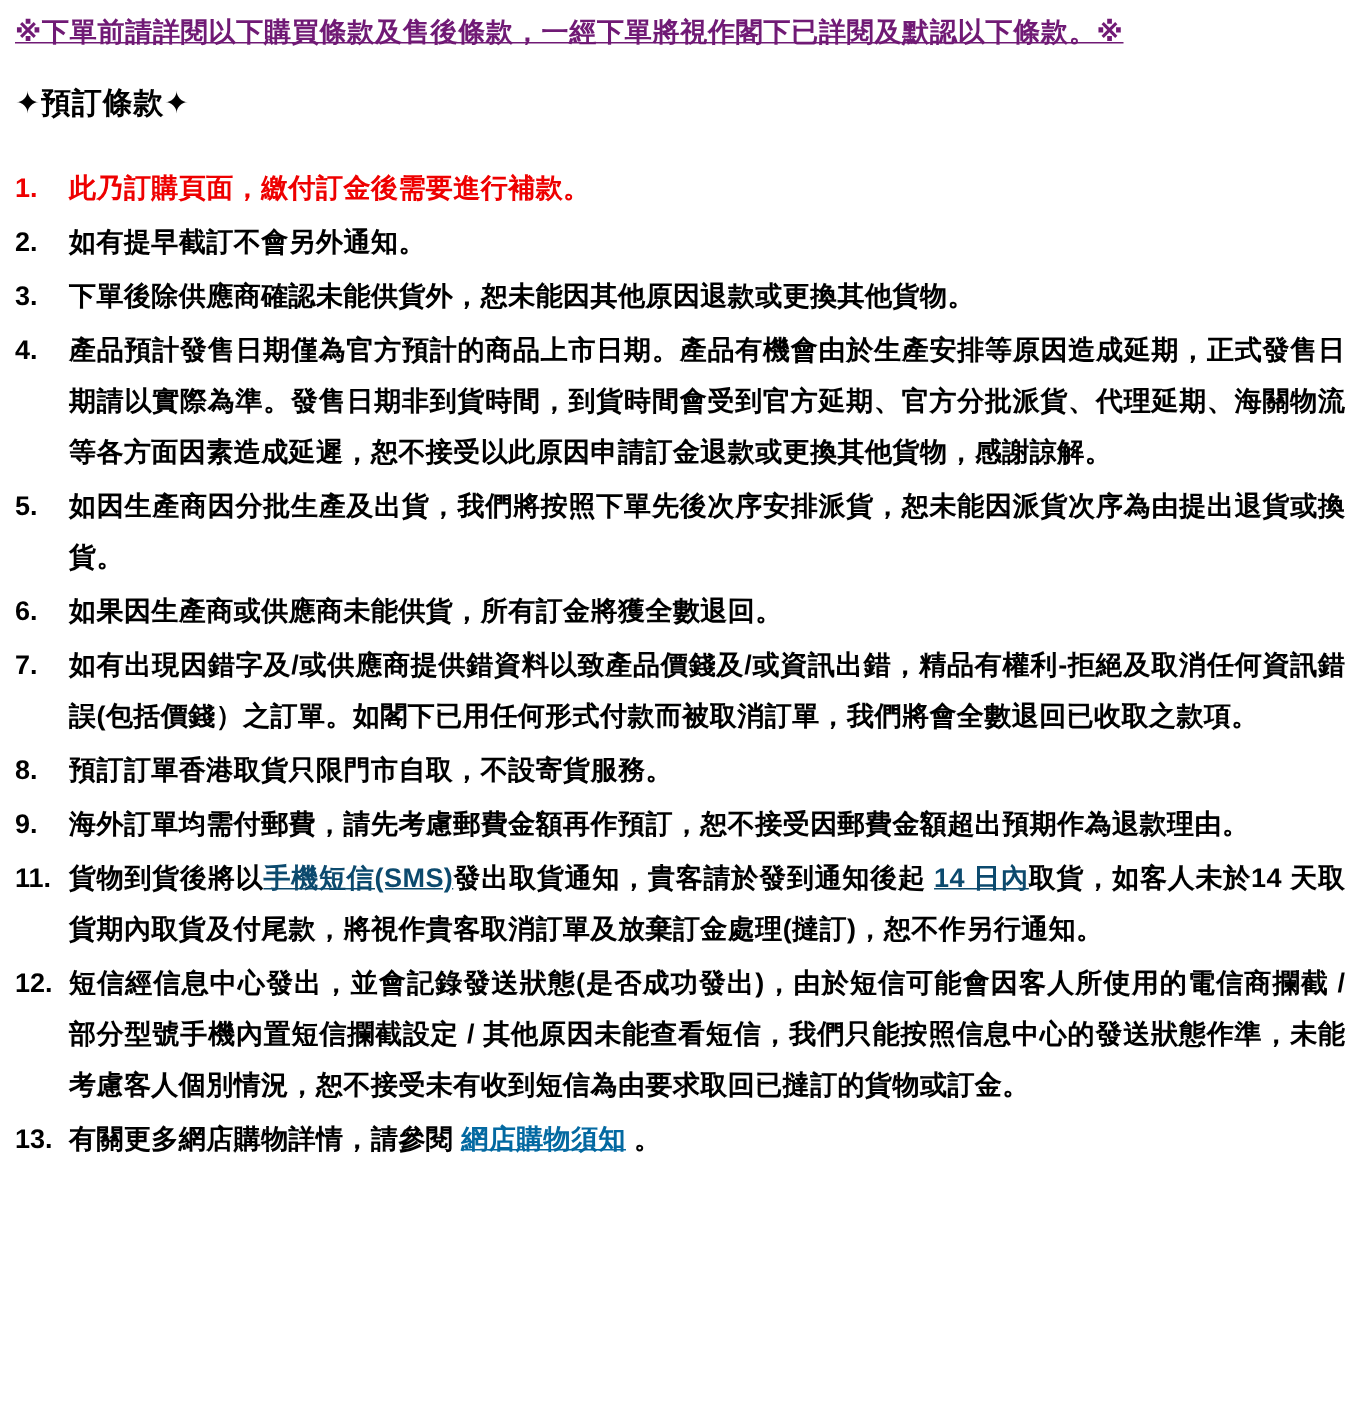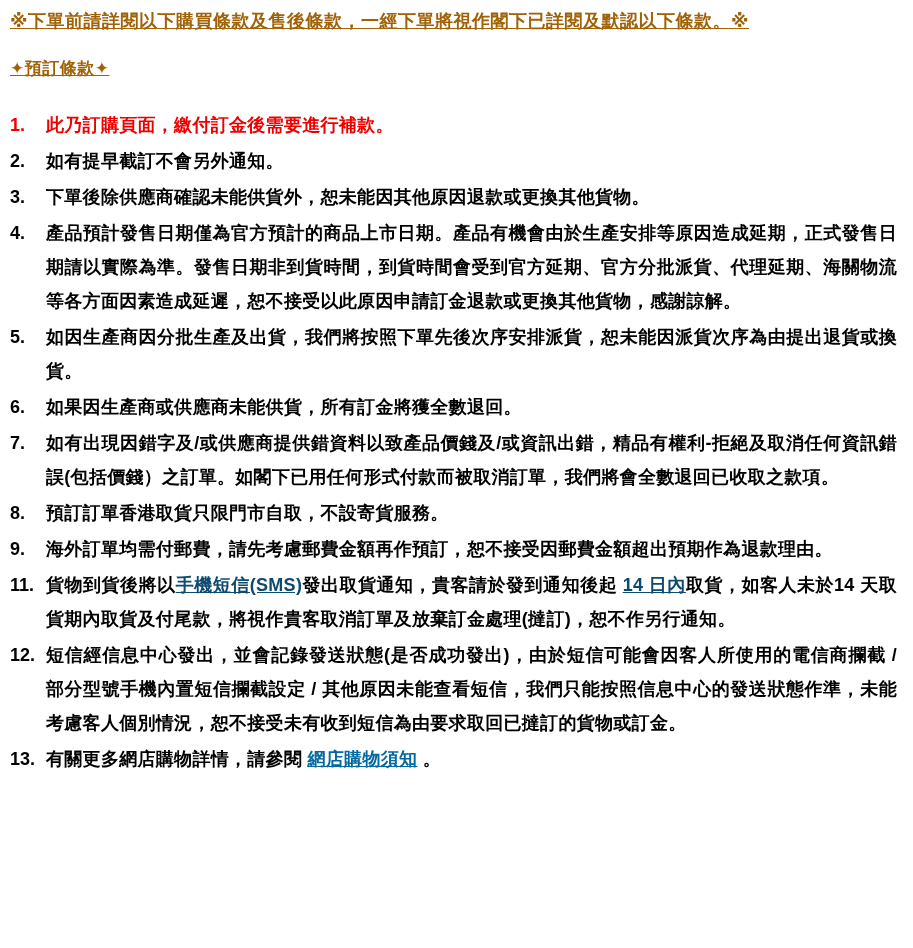--- a/index.html
+++ b/index.html
@@ -13,31 +13,30 @@
     font-family: "Liberation Sans", "DejaVu Sans", sans-serif;
     font-weight: bold;
     color: #000000;
     box-sizing: border-box;
   }
   .page {
     padding: 8px 16px 10px 10px;
     box-sizing: border-box;
   }
   .notice-header {
-    color: #a16207;
+    color: #701a75;
     text-decoration: underline;
     font-size: 18px;
     line-height: 26px;
     margin-bottom: 24px;
     letter-spacing: 0.5px;
   }
   .section-title {
-    color: #a16207;
-    text-decoration: underline;
-    font-size: 17px;
+    color: #000000;
+    font-size: 20px;
     line-height: 22px;
     margin-bottom: 28px;
     letter-spacing: 0.5px;
   }
   .terms-list {
     display: block;
   }
   .term {
     display: flex;
     align-items: flex-start;

